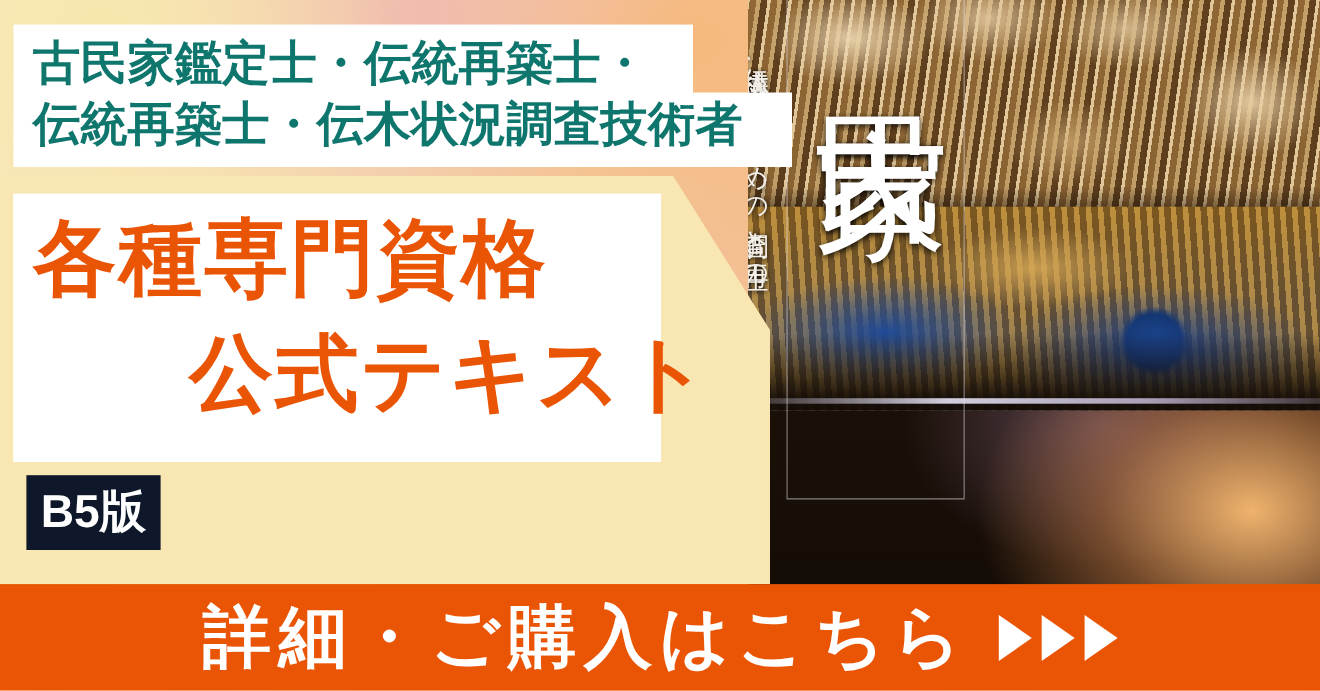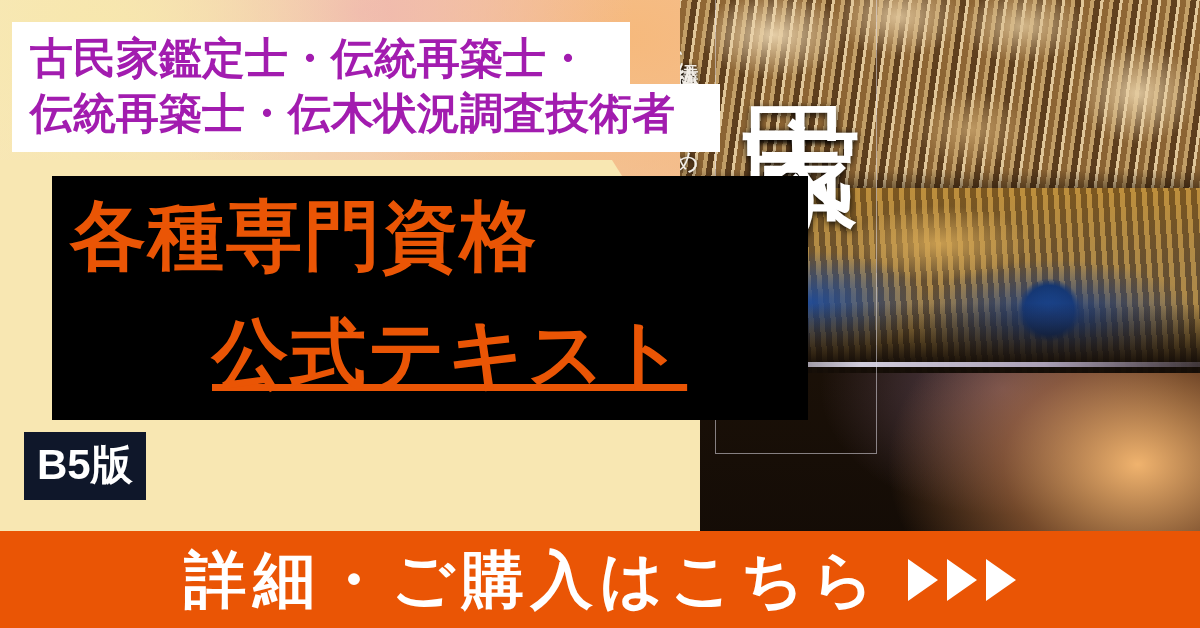--- a/index.html
+++ b/index.html
@@ -131,48 +131,47 @@
   
   .panel-head {
     position:absolute; left:12px; top:22px;
     width:708px; height:130px;
     background:#fff;
     clip-path:polygon(0 0, 618px 0, 618px 62px, 708px 62px, 708px 130px, 0 130px);
   }
   .head-line {
     position:absolute; left:18px;
     font-size:43px; font-weight:700; line-height:1;
-    color:#a21caf; letter-spacing:0px;
+    color:#0f766e; letter-spacing:0px;
     white-space:nowrap;
   }
   .head-line.l1 { top:15px; }
   .head-line.l2 { top:70px; }
 
   
   .panel-cream {
     position:absolute; left:0; top:160px;
     width:700px; height:371px;
     background:#f8e7b2;
     clip-path:polygon(0 0, 612px 0, 700px 140px, 700px 371px, 0 371px);
   }
   
   .panel-main {
     position:absolute; left:12px; top:176px;
-    width:756px; height:244px;
-    background:#000000;
-    margin-left:40px;
+    width:589px; height:244px;
+    background:#ffffff;
   }
   .main-line {
     position:absolute;
     font-size:76px; font-weight:700; line-height:1;
     color:#ea5505; letter-spacing:2px;
     white-space:nowrap;
   }
   .main-line.m1 { left:18px;  top:22px; }
-  .main-line.m2 { left:160px; top:140px;text-decoration:underline; }
+  .main-line.m2 { left:160px; top:126px; }
 
   
   .price-row {
     position:absolute; left:24px; top:432px;
     display:flex; align-items:center; gap:18px;
   }
   .badge {
     background:#0f172a; color:#fff;
     font-size:42px; font-weight:700; line-height:1;
     padding:12px 13px 14px; letter-spacing:0px;

